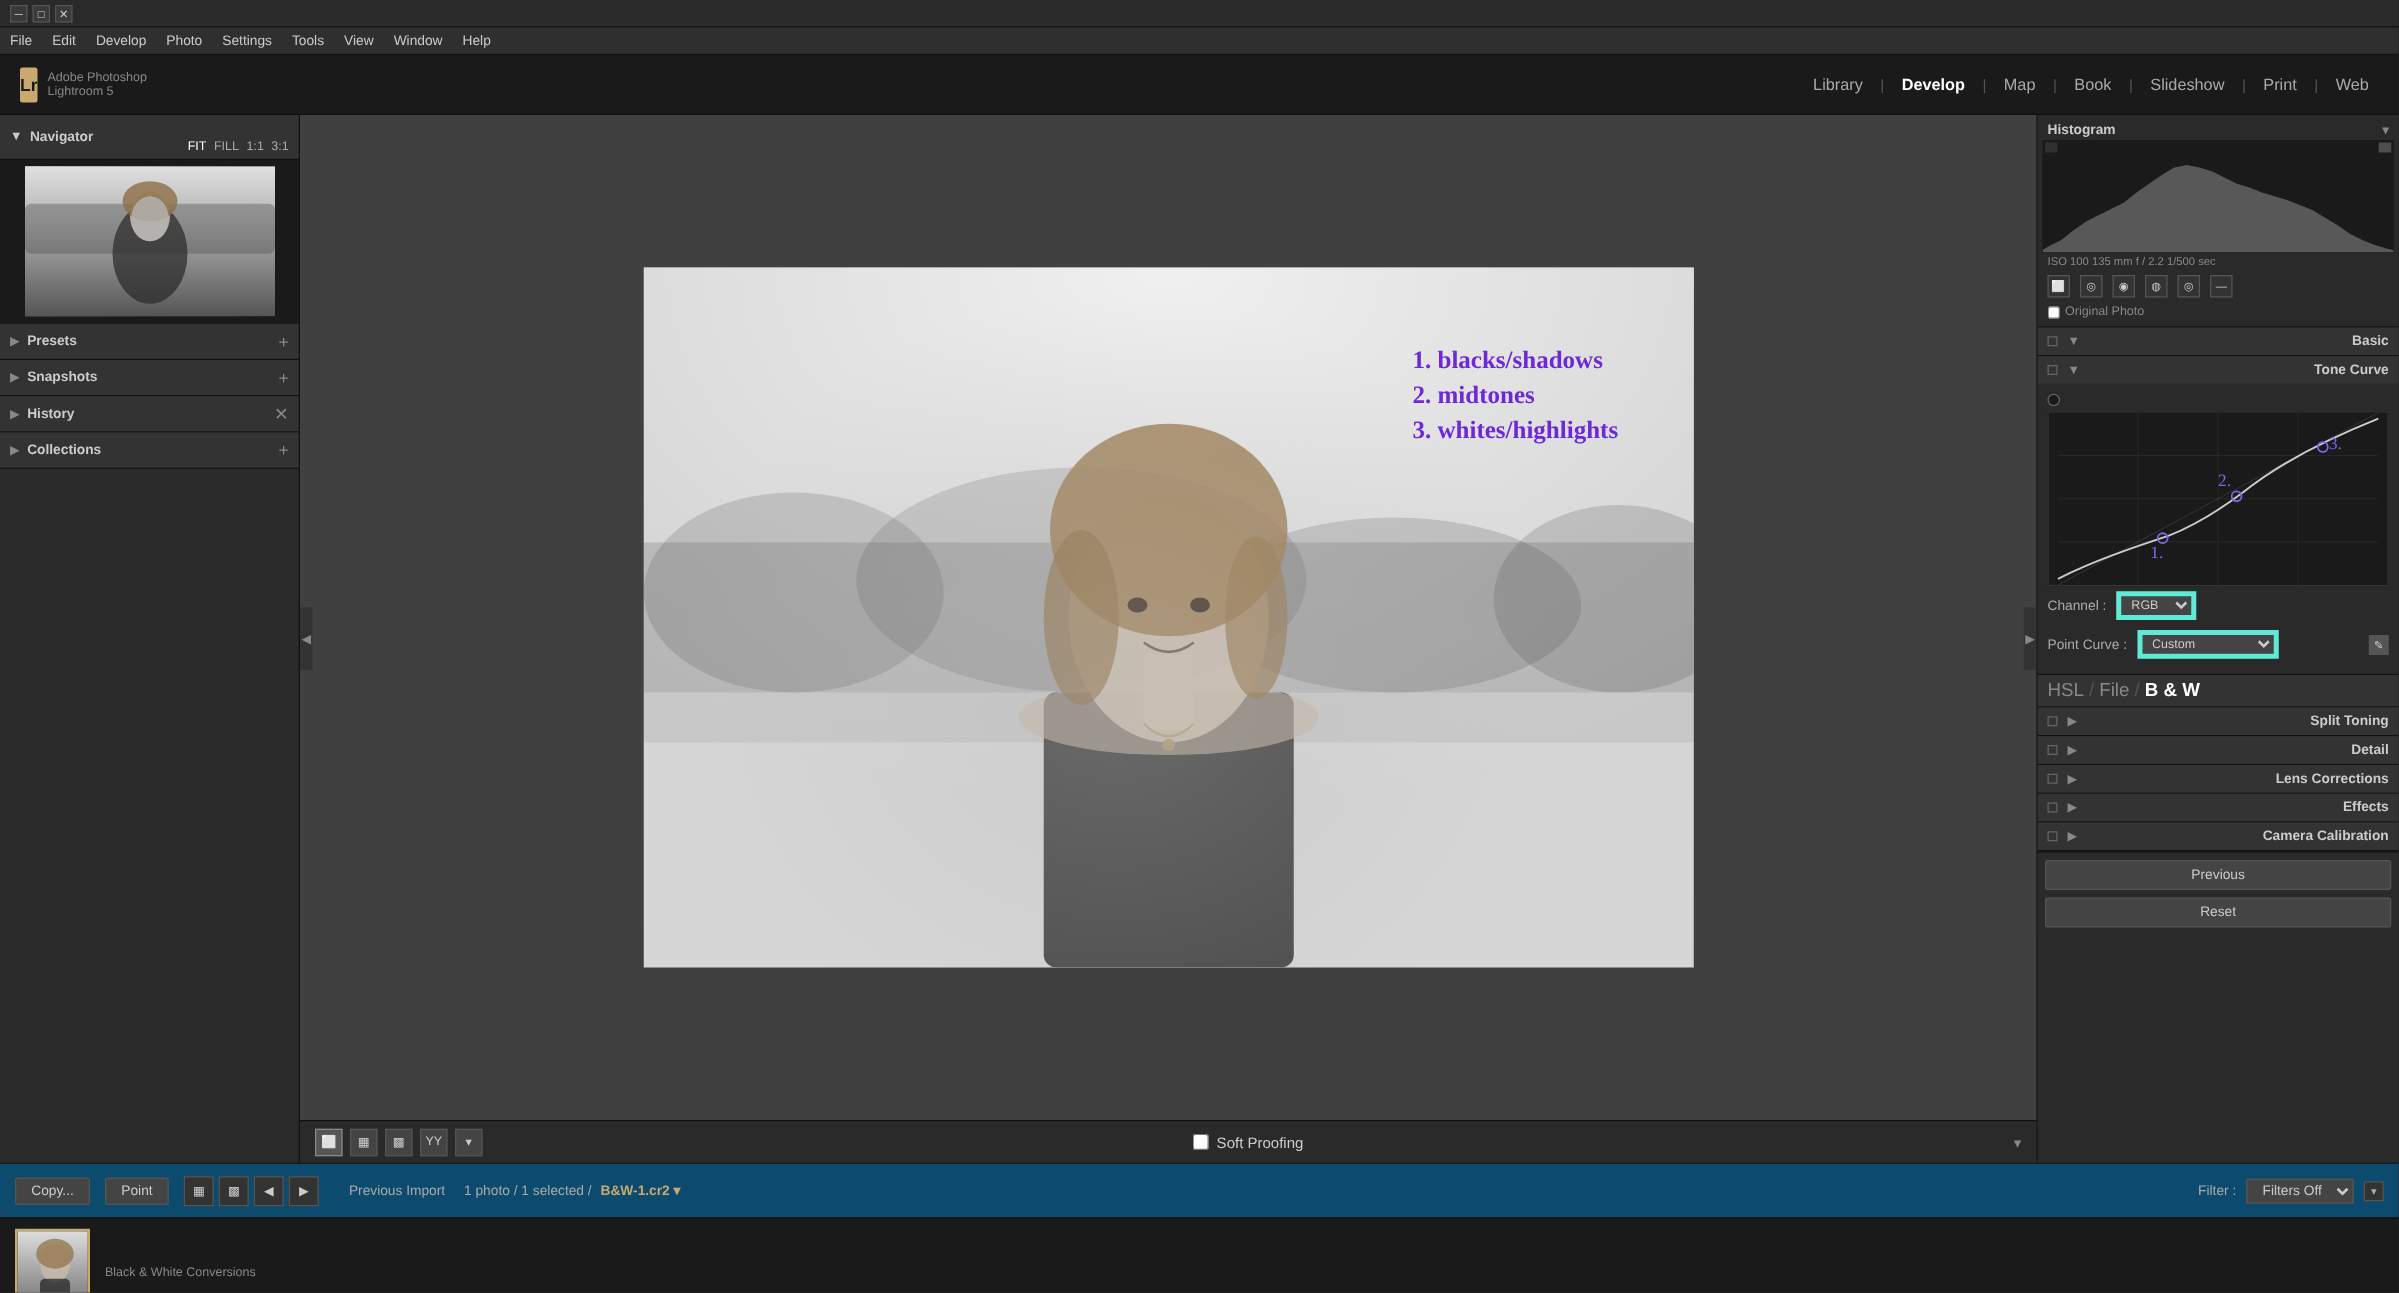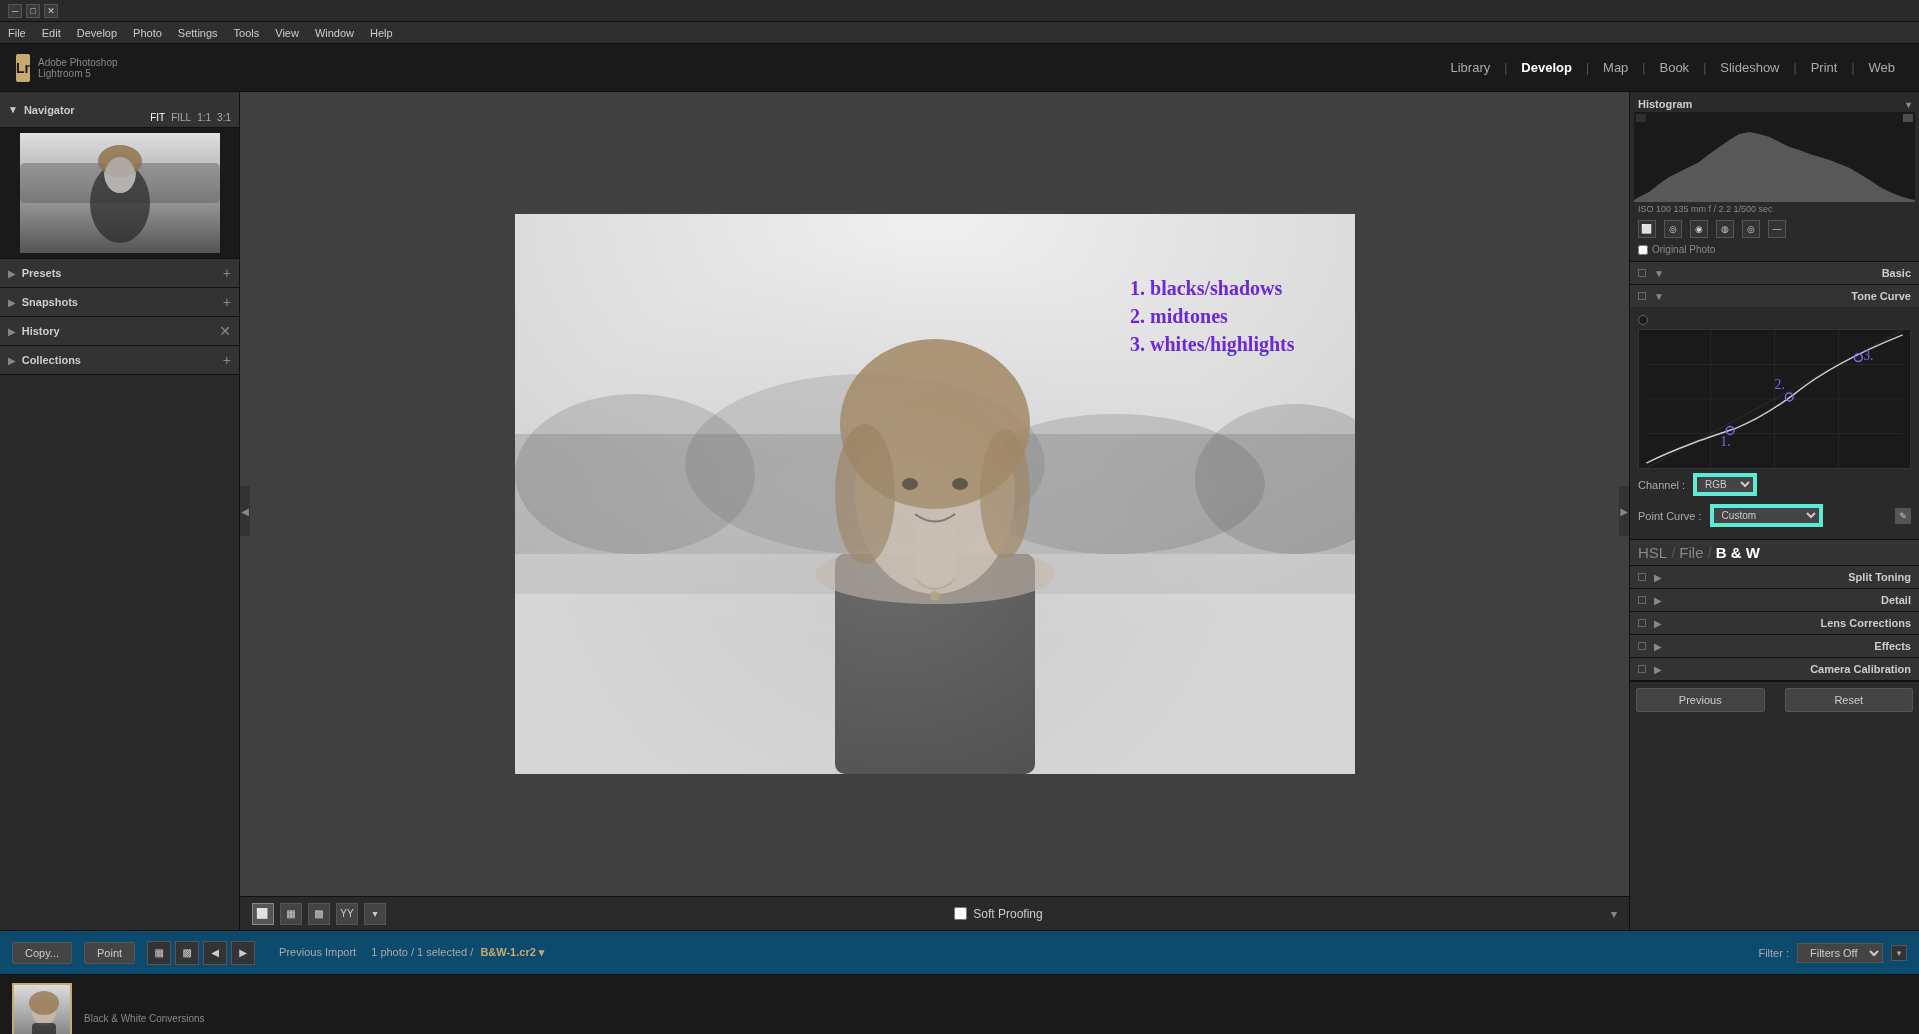--- a/index.html
+++ b/index.html
@@ -472,23 +472,24 @@
       color: #888;
       font-size: 10px;
       z-index: 10;
     }
     .side-arrow.left { left: 0; }
     .side-arrow.right { right: 0; }
 
     #previous-reset {
       display: flex;
       padding: 6px;
-      gap: 20px;
+      gap: 6px;
       background: #2a2a2a;
       border-top: 1px solid #111;
+      flex-direction: column;
     }
     .pr-btn {
       flex: 1;
       background: #444;
       border: 1px solid #555;
       color: #ccc;
       padding: 5px;
       font-size: 11px;
       cursor: pointer;
       text-align: center;

